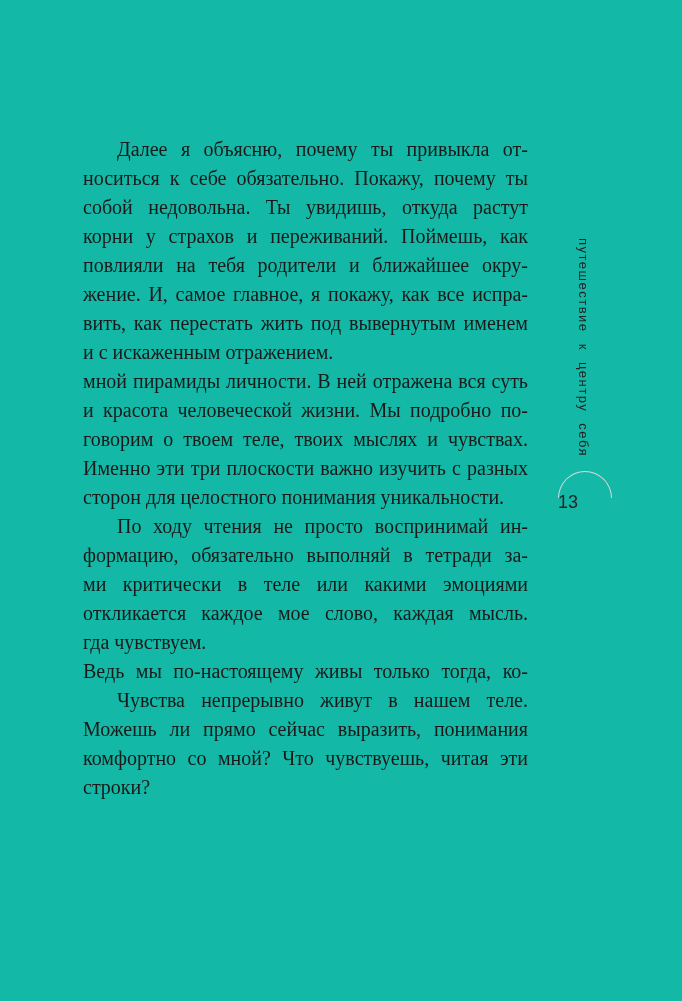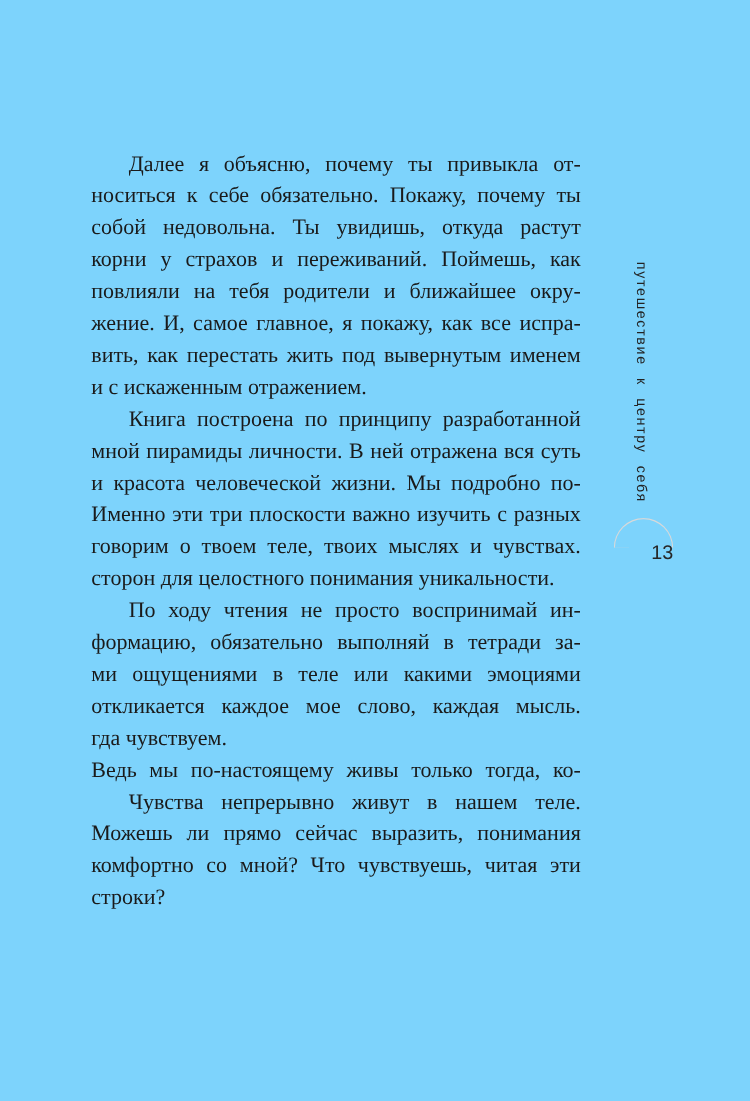--- a/index.html
+++ b/index.html
@@ -4,21 +4,21 @@
 <style>
   html, body {
     margin: 0;
     padding: 0;
     background: #ffffff;
   }
   .page {
     position: relative;
     width: 682px;
     height: 1001px;
-    background: #7dd3fc;
+    background: #14b8a6;
     overflow: hidden;
     font-family: "Liberation Serif", serif;
   }
   
   .body-text {
     position: absolute;
     left: 83px;
     top: 135px;
     width: 445px;
     font-family: "Liberation Serif", serif;
@@ -68,21 +68,21 @@
     box-sizing: border-box;
     border: 1px solid #d9d9d9;
     border-bottom: none;
     border-radius: 27px 27px 0 0;
   }
   .page-number {
     position: absolute;
     left: 0;
     top: 22px;
     width: 54px;
-    text-align: right;
+    text-align: left;
     font-family: "Liberation Sans", sans-serif;
     font-size: 18px;
     line-height: 18px;
     color: #262626;
   }
 </style>
 </head>
 <body>
 
 <div class="page">
@@ -90,29 +90,28 @@
   <main class="body-text">
     <div id="paragraphs">
         <div class="line indent j">Далее я объясню, почему ты привыкла от-</div>
         <div class="line j">носиться к себе обязательно. Покажу, почему ты</div>
         <div class="line j">собой недовольна. Ты увидишь, откуда растут</div>
         <div class="line j">корни у страхов и переживаний. Поймешь, как</div>
         <div class="line j">повлияли на тебя родители и ближайшее окру-</div>
         <div class="line j">жение. И, самое главное, я покажу, как все испра-</div>
         <div class="line j">вить, как перестать жить под вывернутым именем</div>
         <div class="line">и с искаженным отражением.</div>
-        <div class="line indent j">Книга построена по принципу разработанной</div>
         <div class="line j">мной пирамиды личности. В ней отражена вся суть</div>
         <div class="line j">и красота человеческой жизни. Мы подробно по-</div>
+        <div class="line j">говорим о твоем теле, твоих мыслях и чувствах.</div>
         <div class="line j">Именно эти три плоскости важно изучить с разных</div>
-        <div class="line j">говорим о твоем теле, твоих мыслях и чувствах.</div>
         <div class="line">сторон для целостного понимания уникальности.</div>
         <div class="line indent j">По ходу чтения не просто воспринимай ин-</div>
         <div class="line j">формацию, обязательно выполняй в тетради за-</div>
-        <div class="line j">ми ощущениями в теле или какими эмоциями</div>
+        <div class="line j">ми критически в теле или какими эмоциями</div>
         <div class="line j">откликается каждое мое слово, каждая мысль.</div>
         <div class="line">гда чувствуем.</div>
         <div class="line j">Ведь мы по-настоящему живы только тогда, ко-</div>
         <div class="line indent j">Чувства непрерывно живут в нашем теле.</div>
         <div class="line j">Можешь ли прямо сейчас выразить, понимания</div>
         <div class="line j">комфортно со мной? Что чувствуешь, читая эти</div>
         <div class="line">строки?</div>
       </div>
   </main>
 

